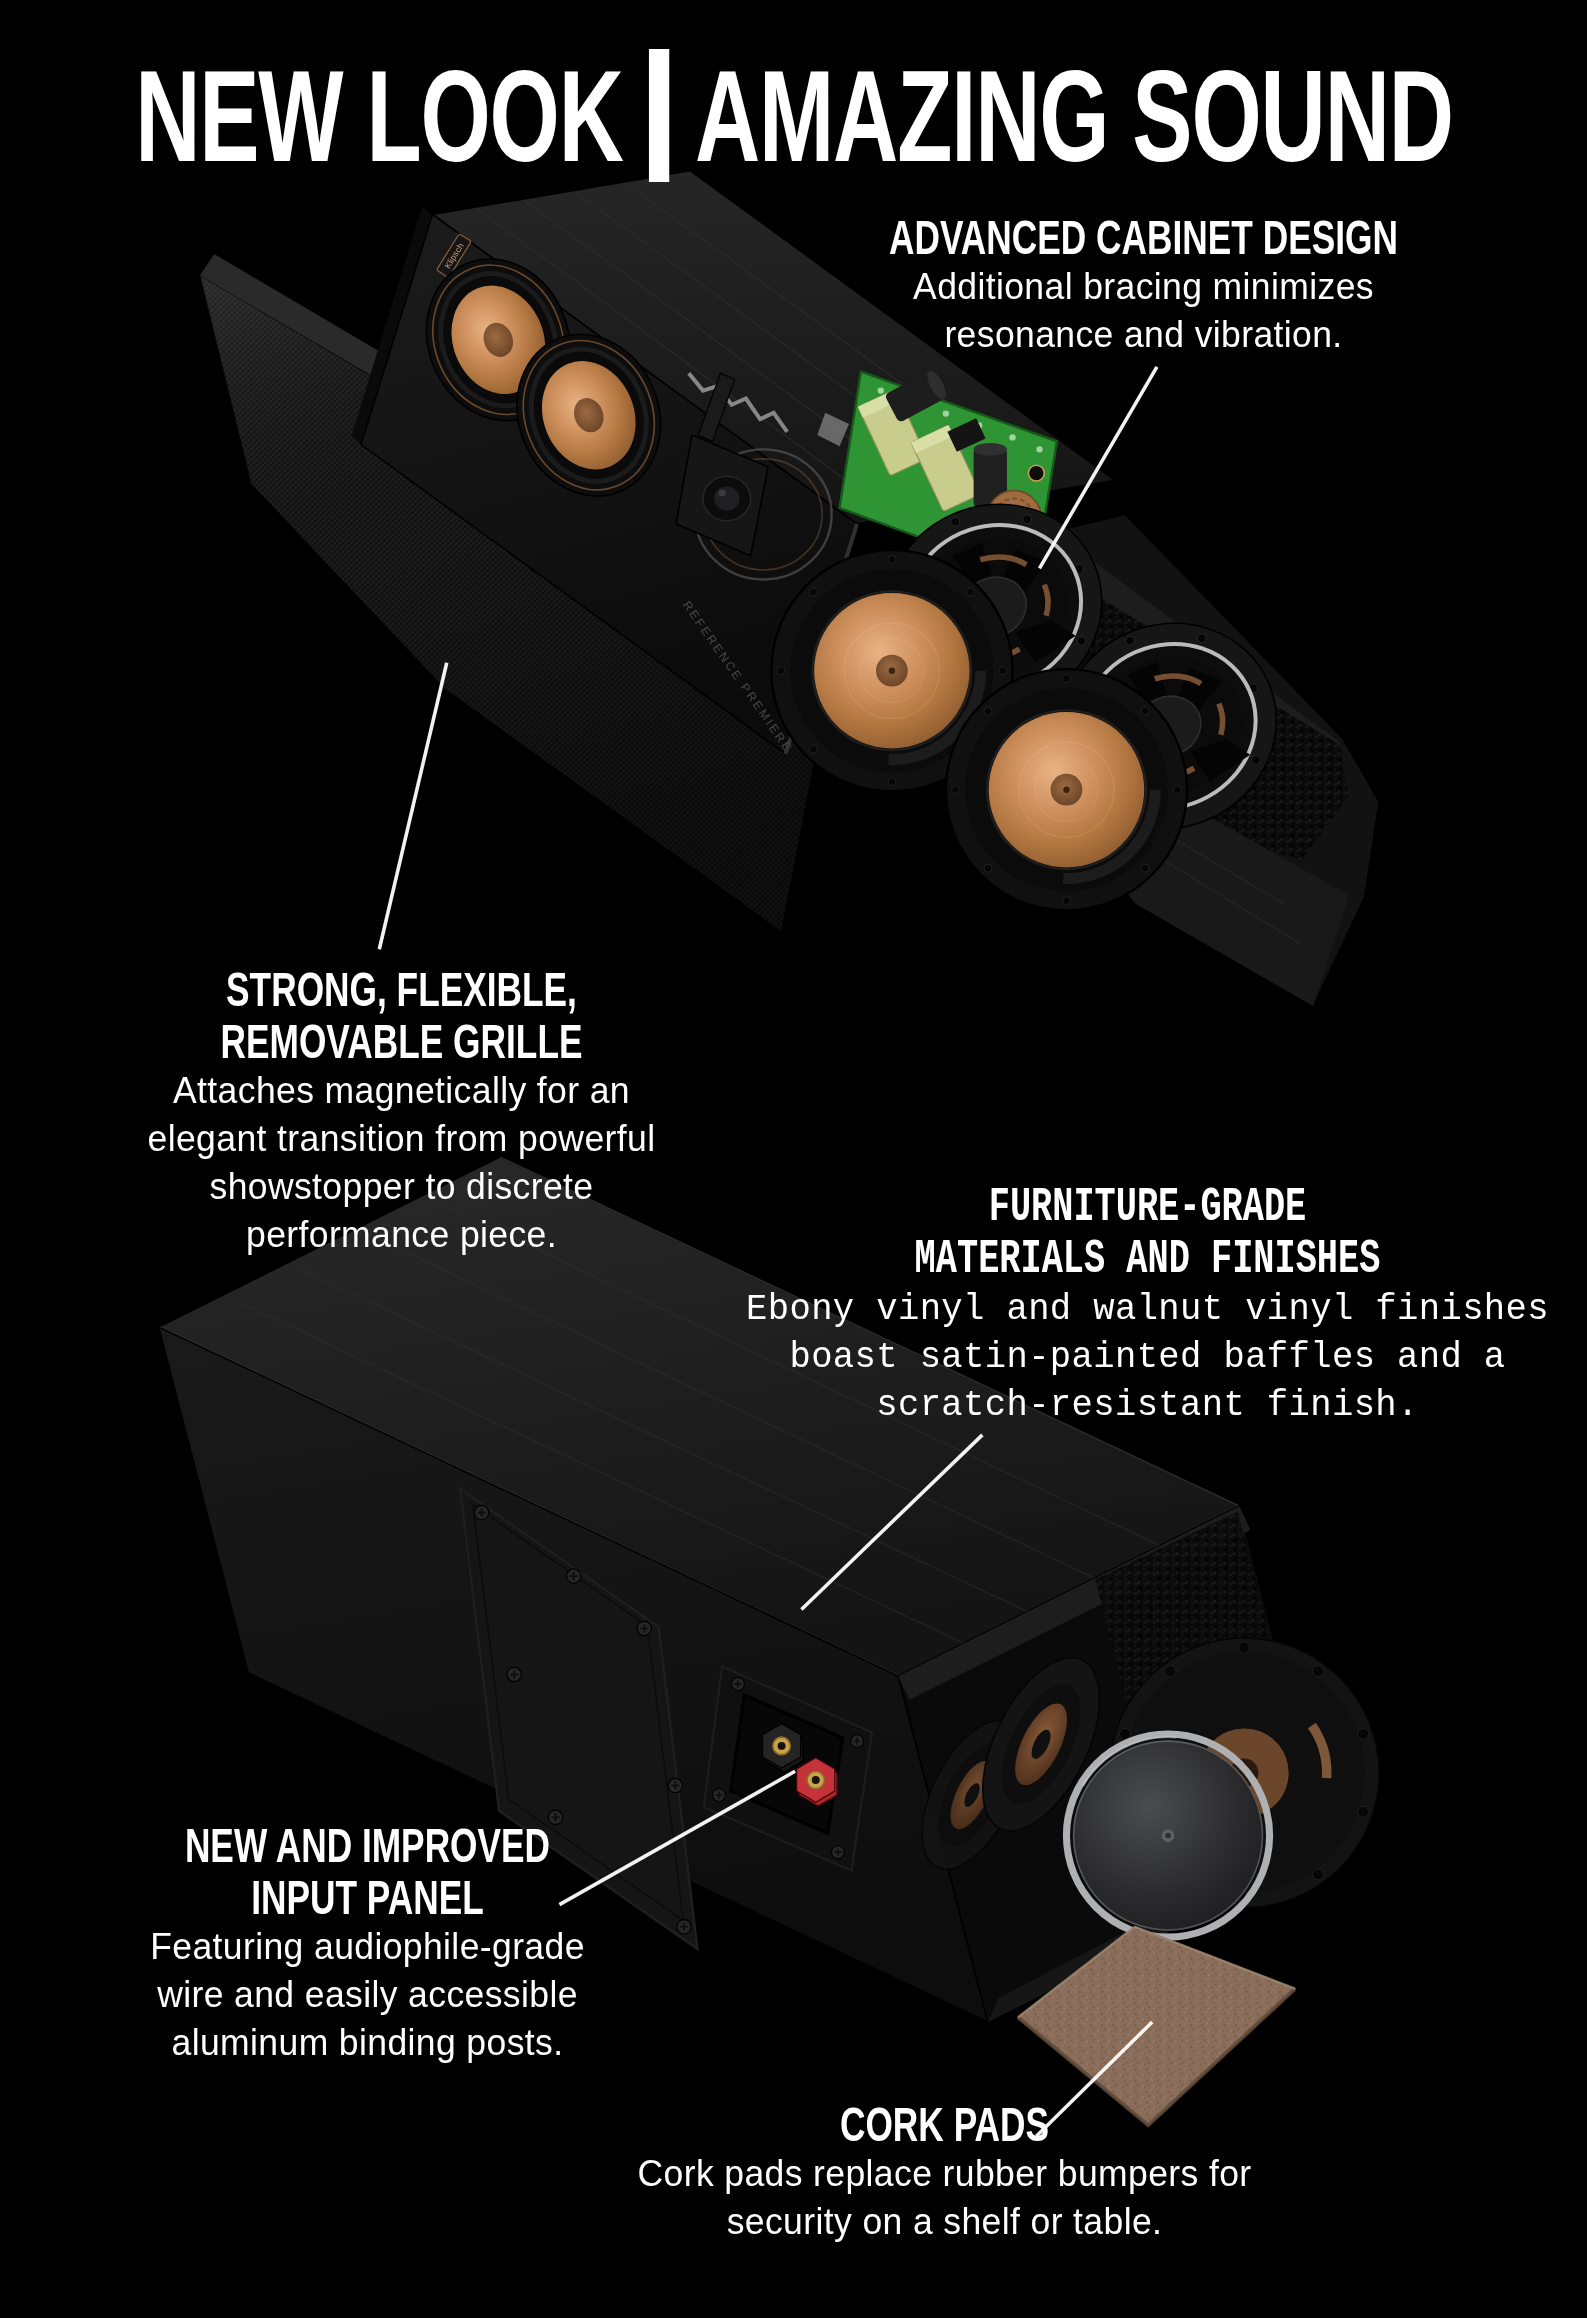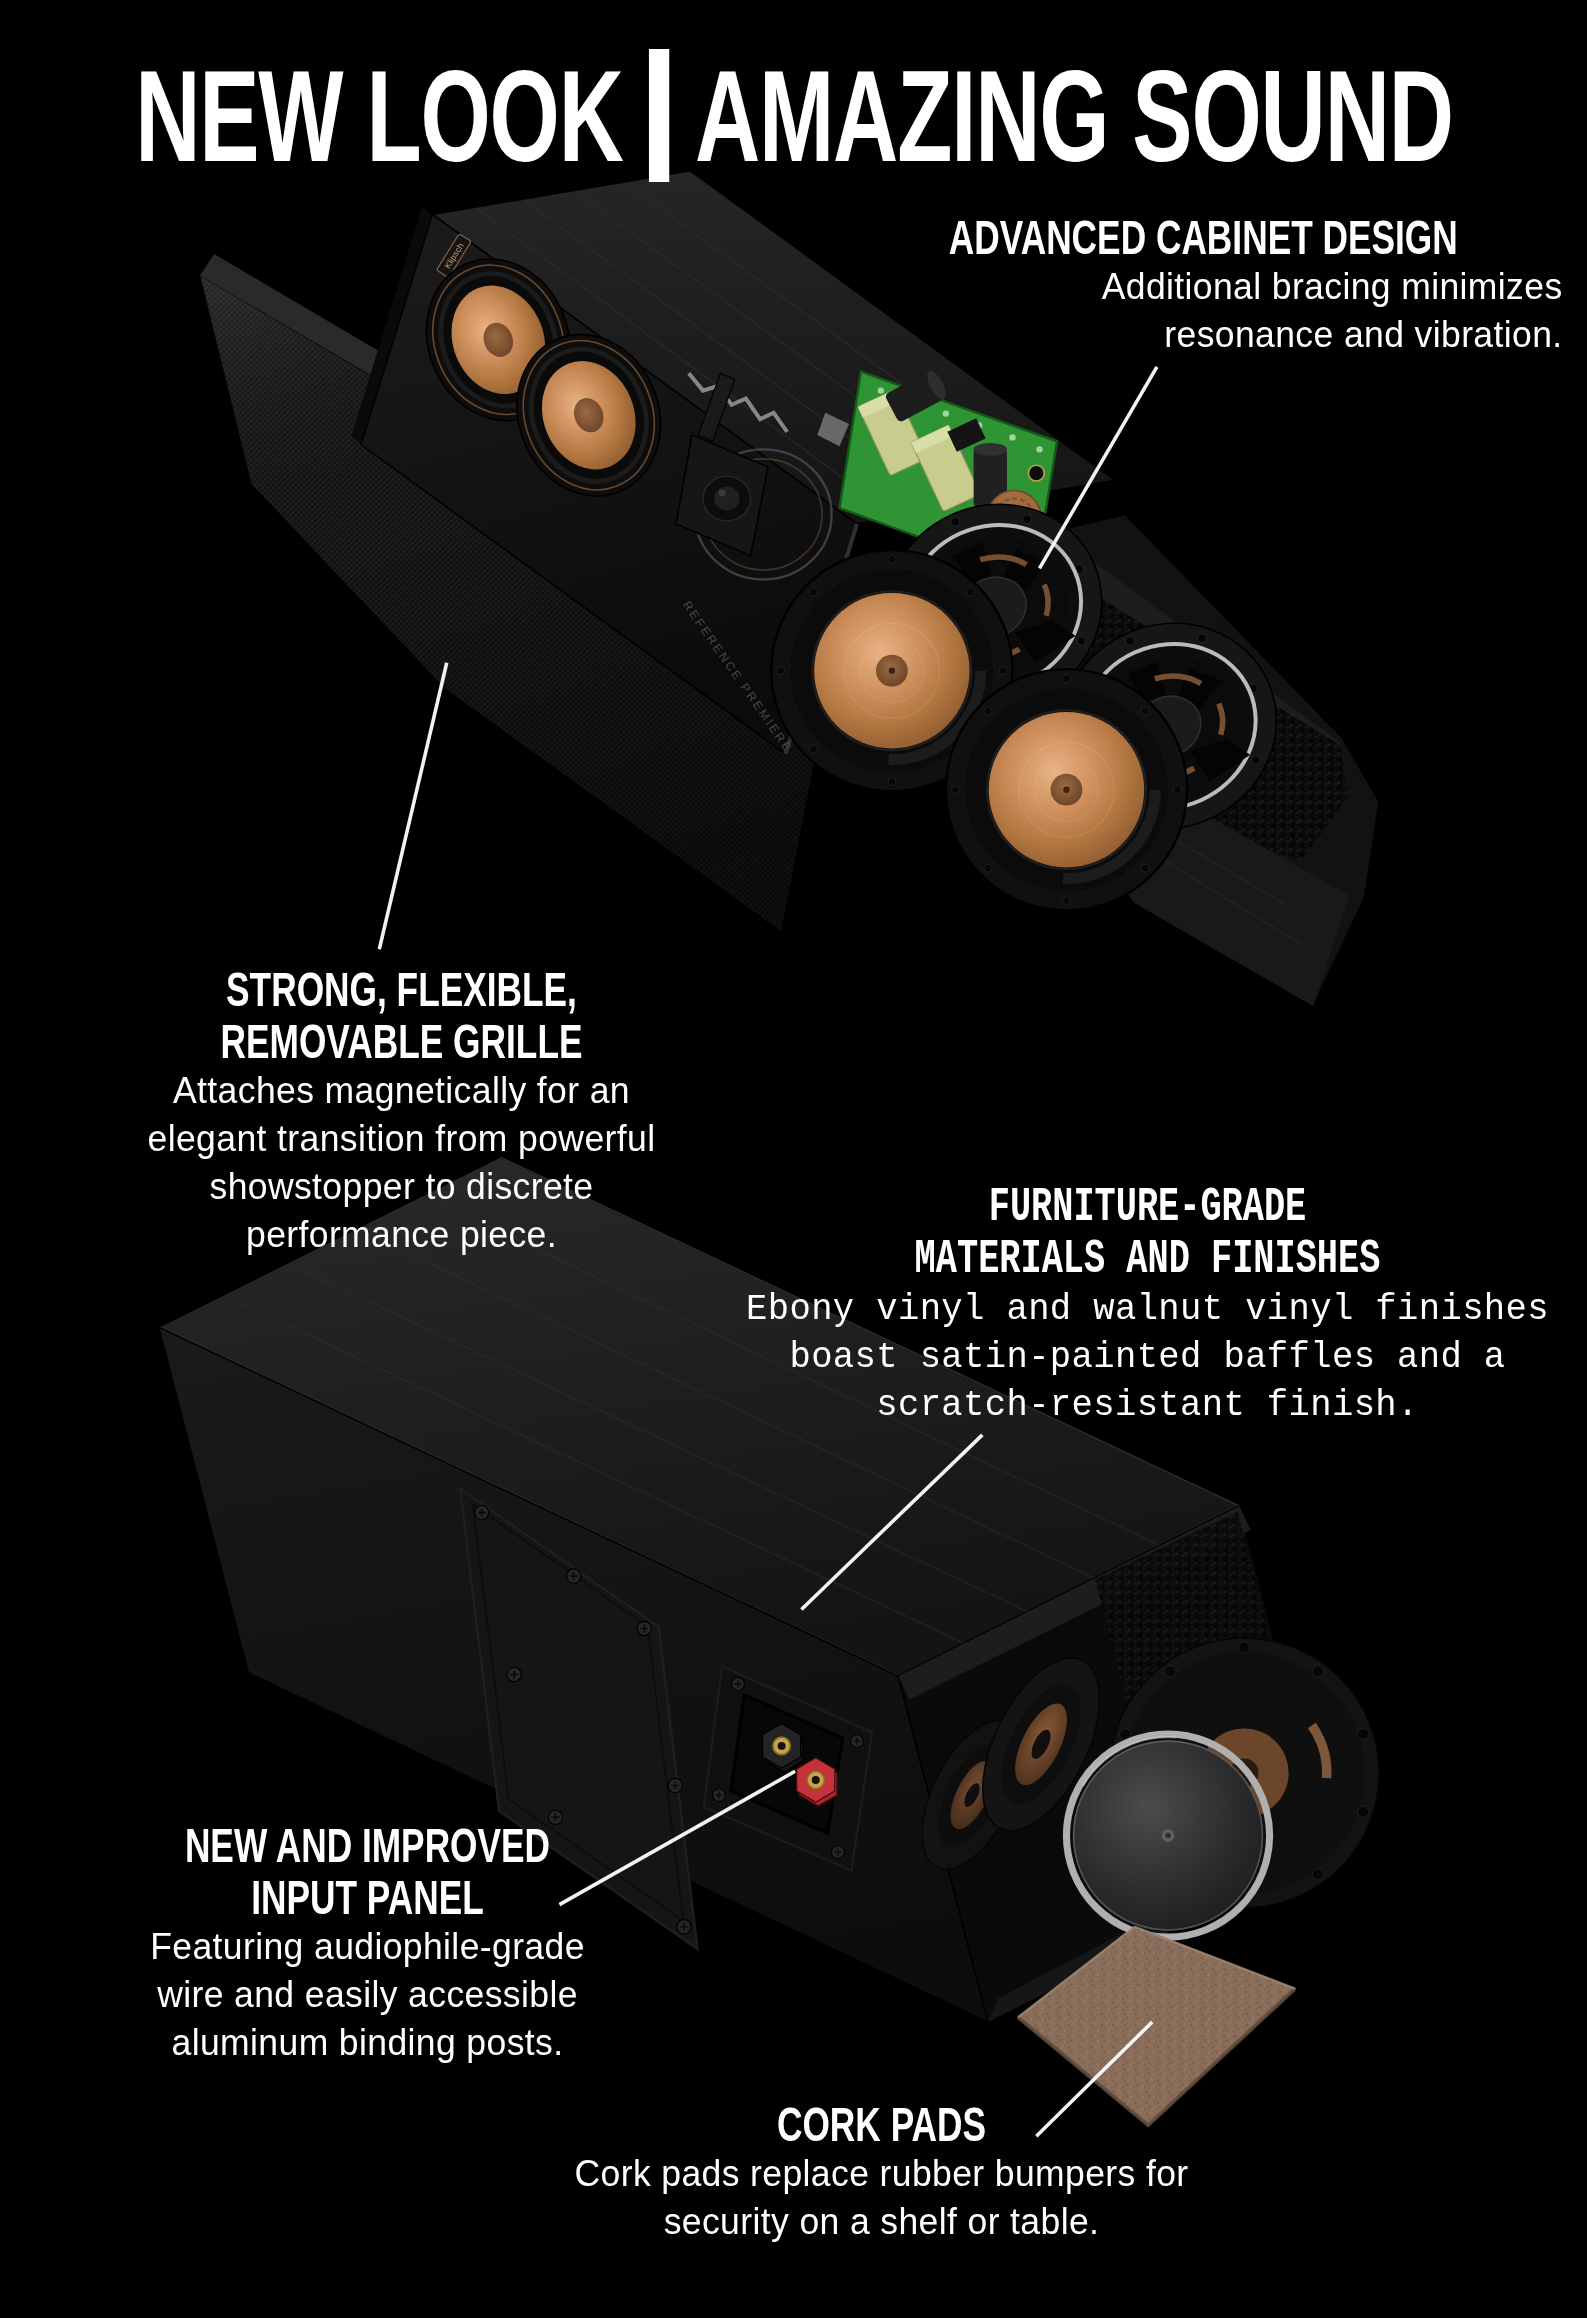--- a/index.html
+++ b/index.html
@@ -362,21 +362,21 @@
     <line x1="1452" y1="2548" x2="1306" y2="2692"></line>
   </g>
 </svg>
 
 <div class="headline">
   <span>NEW LOOK</span>
   <span class="hbar" aria-label="|"></span>
   <span>AMAZING SOUND</span>
 </div>
 
-<div class="callout" style="left:1143px;top:211px;text-align:right;">
+<div class="callout" style="left:1143px;top:211px;">
   <div class="t-line">ADVANCED CABINET DESIGN</div>
   <div class="b-line">Additional bracing minimizes</div>
   <div class="b-line">resonance and vibration.</div>
 </div>
 
 <div class="callout" style="left:401px;top:963px;">
   <div class="t-line">STRONG, FLEXIBLE,</div>
   <div class="t-line">REMOVABLE GRILLE</div>
   <div class="b-line">Attaches magnetically for an</div>
   <div class="b-line">elegant transition from powerful</div>
@@ -393,18 +393,18 @@
 </div>
 
 <div class="callout" style="left:367px;top:1819px;">
   <div class="t-line">NEW AND IMPROVED</div>
   <div class="t-line">INPUT PANEL</div>
   <div class="b-line">Featuring audiophile-grade</div>
   <div class="b-line">wire and easily accessible</div>
   <div class="b-line">aluminum binding posts.</div>
 </div>
 
-<div class="callout" style="left:881px;top:2098px;">
+<div class="callout" style="left:944px;top:2098px;">
   <div class="t-line">CORK PADS</div>
   <div class="b-line">Cork pads replace rubber bumpers for</div>
   <div class="b-line">security on a shelf or table.</div>
 </div>
 
 
 </body></html>

